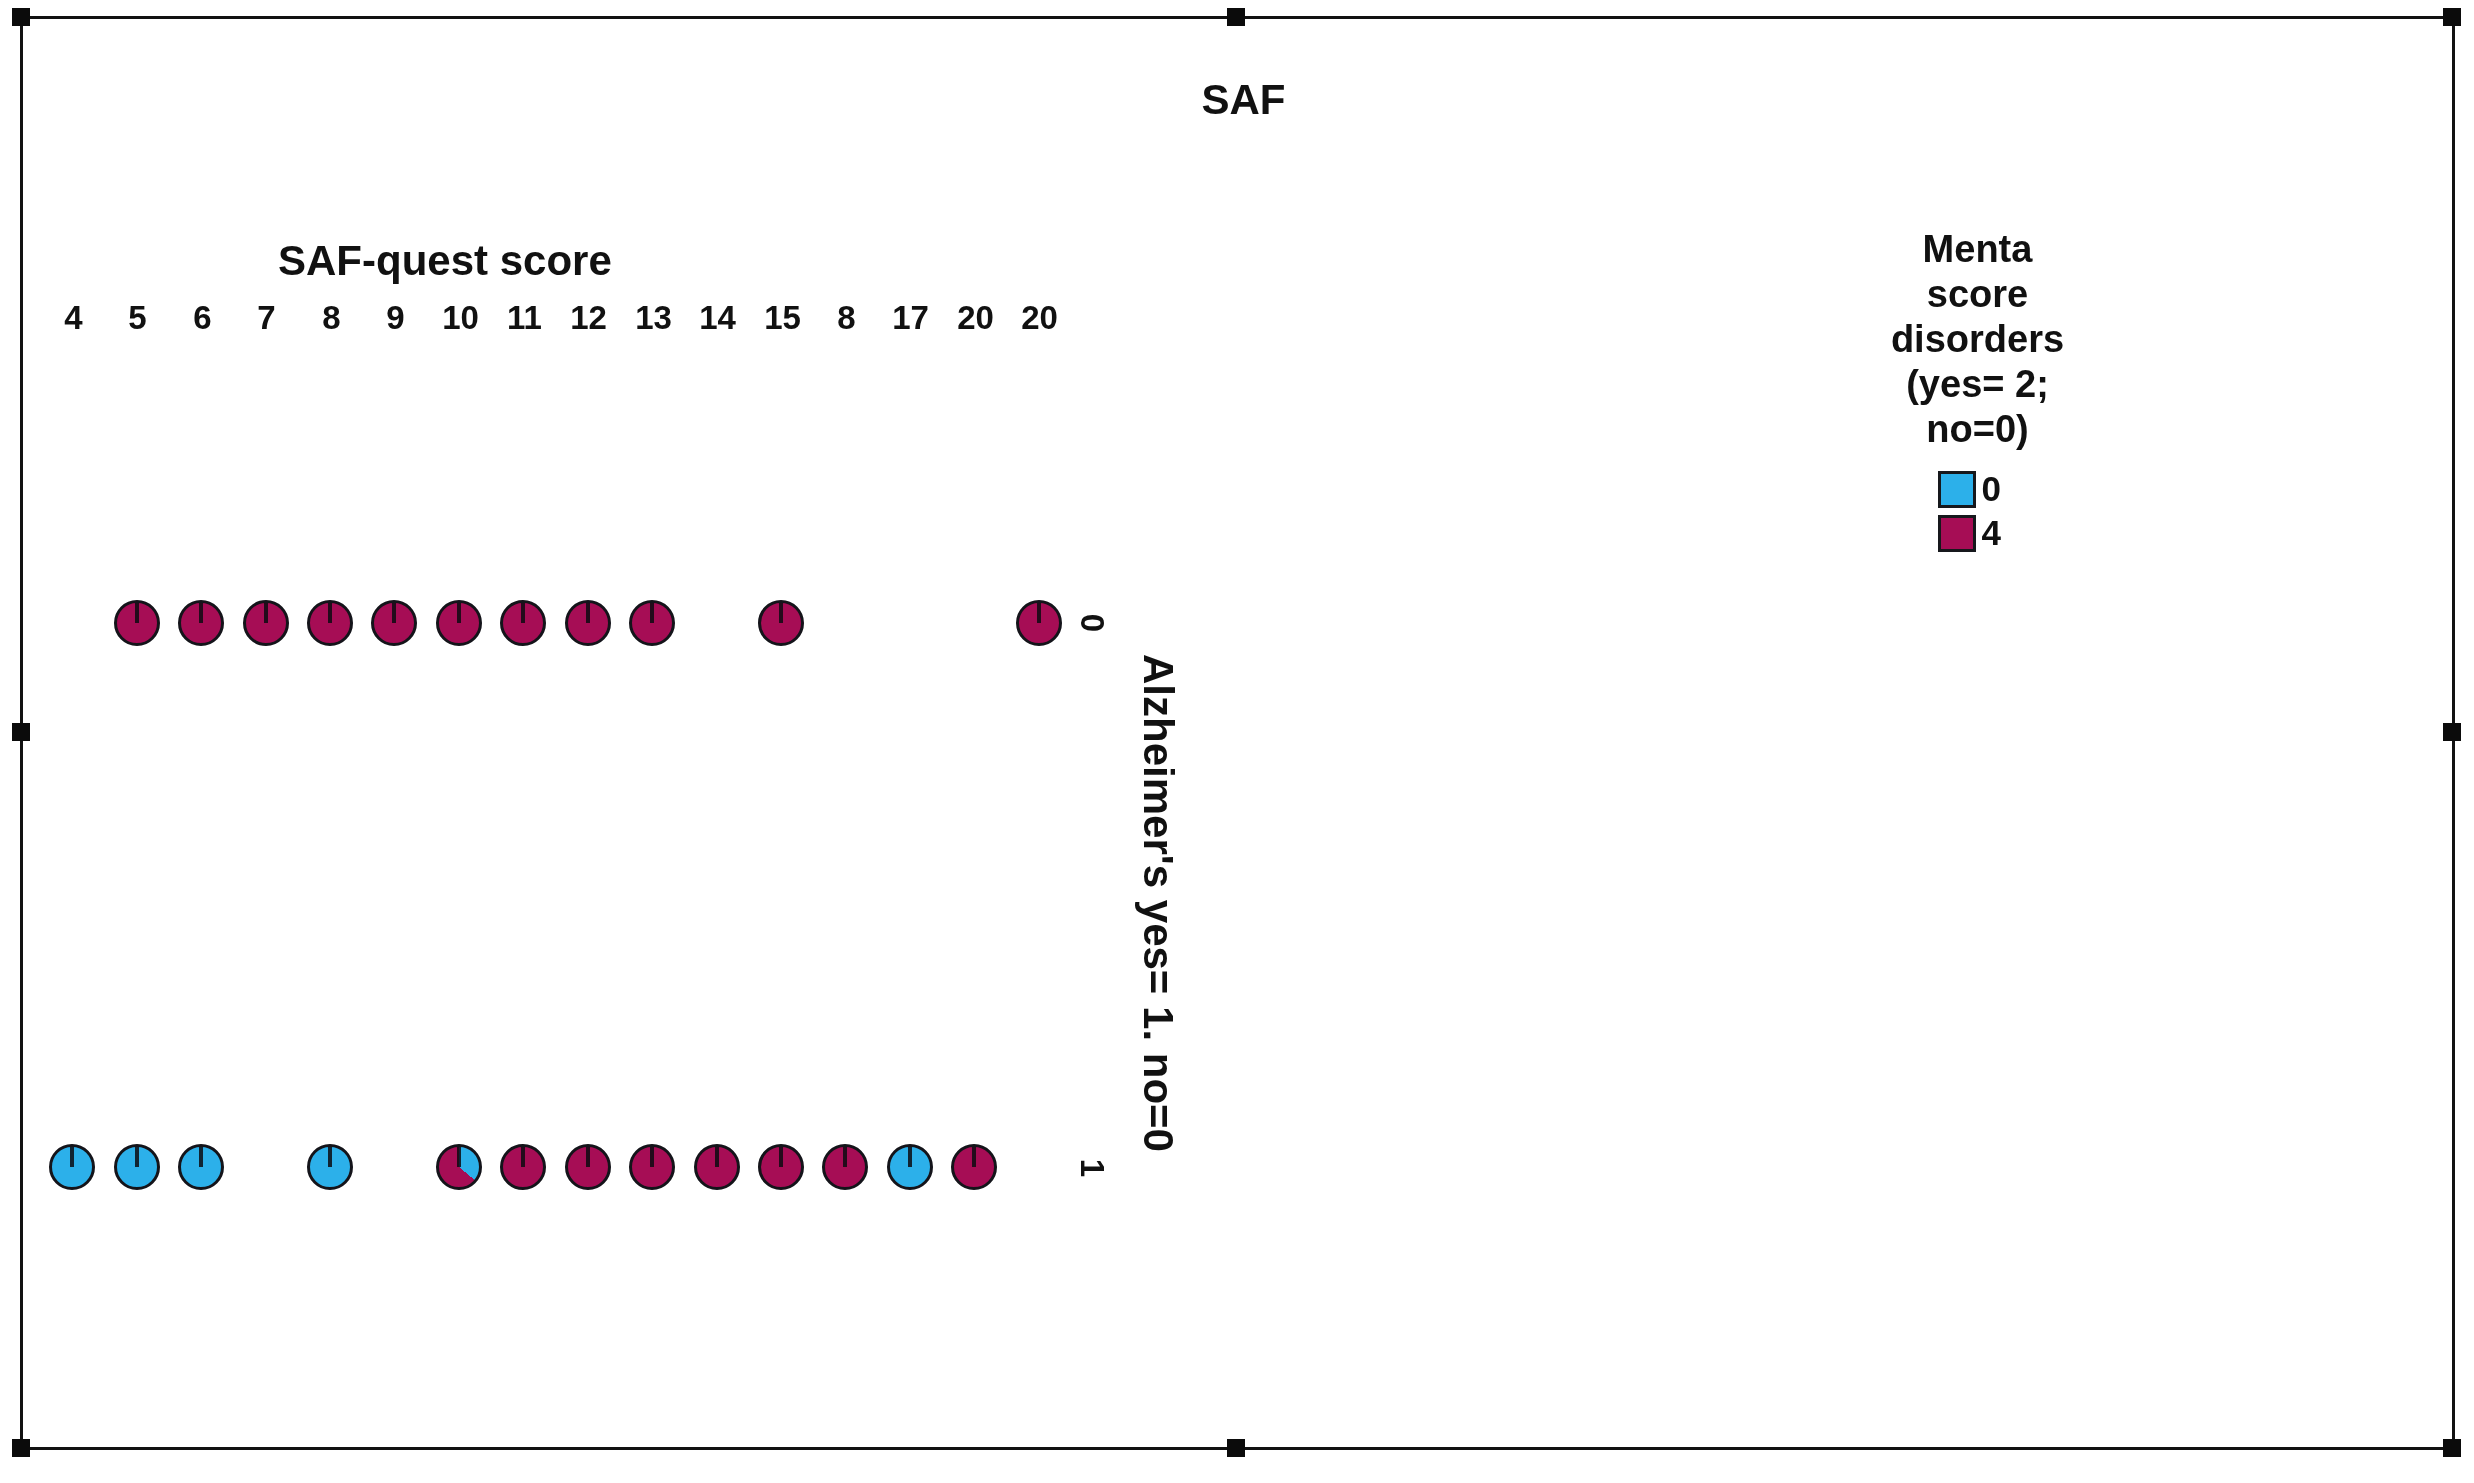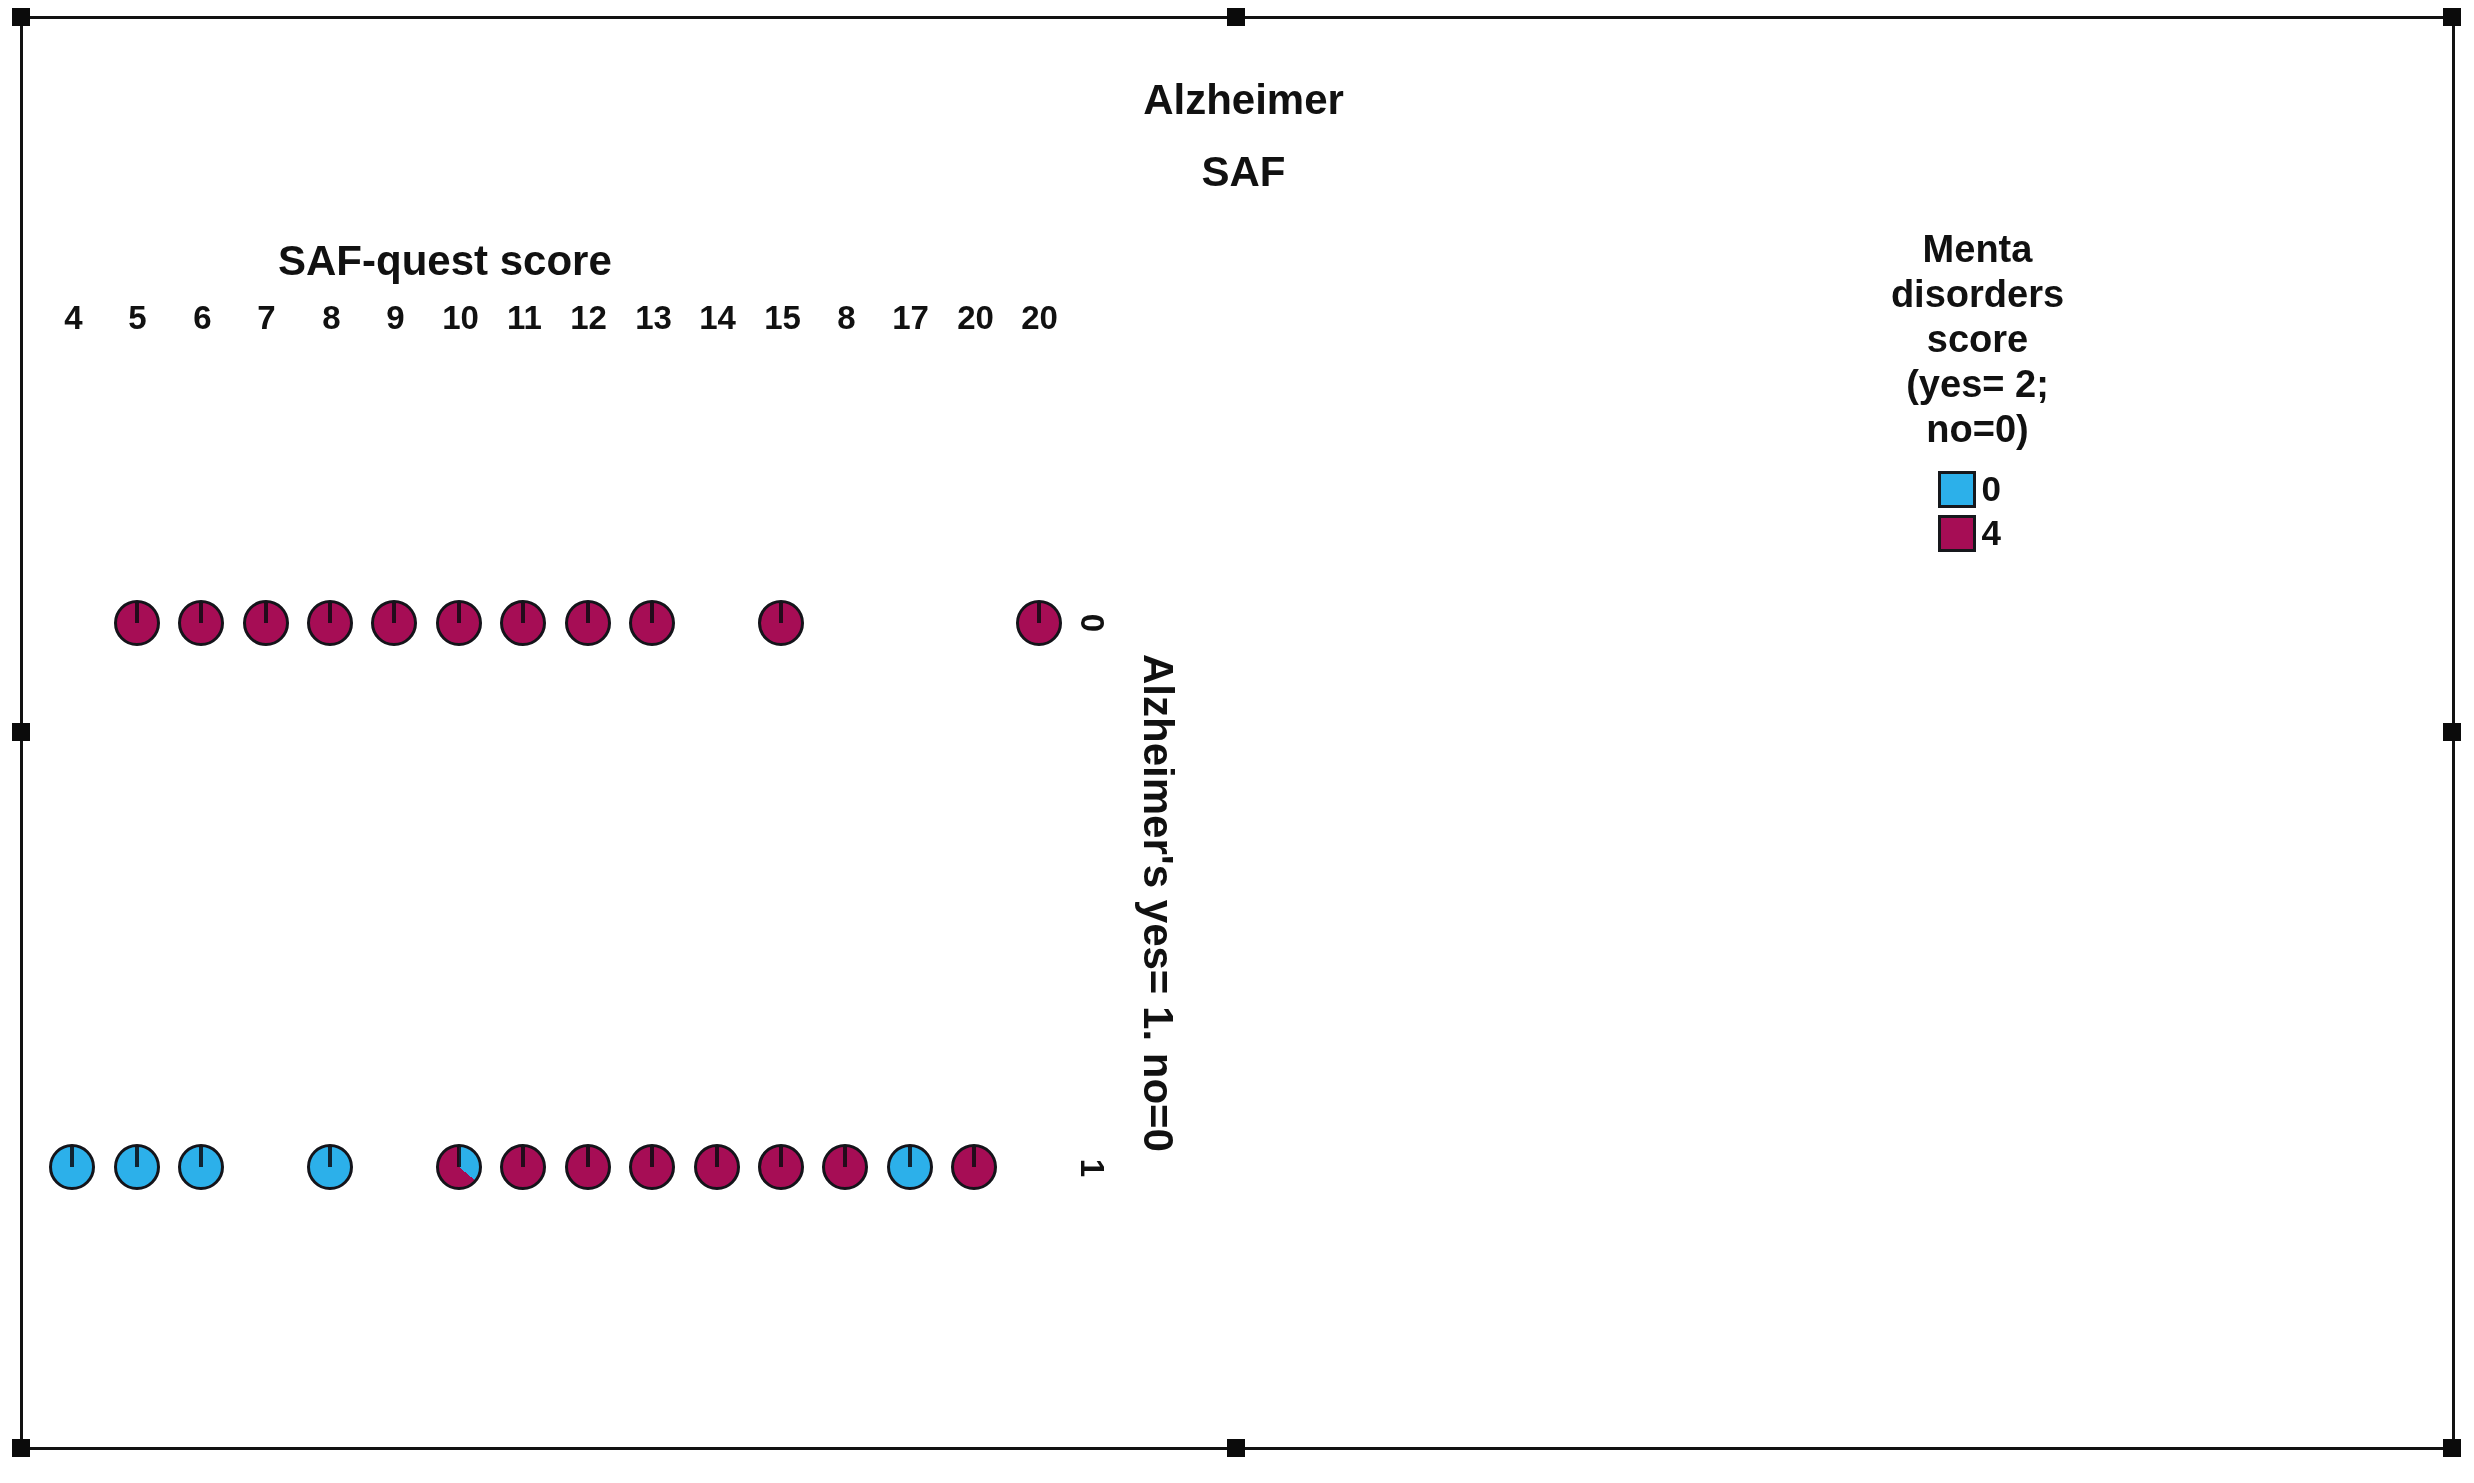--- a/index.html
+++ b/index.html
@@ -78,21 +78,20 @@
   <div class="handle h-tl"></div>
   <div class="handle h-tc"></div>
   <div class="handle h-tr"></div>
   <div class="handle h-ml"></div>
   <div class="handle h-mr"></div>
   <div class="handle h-bl"></div>
   <div class="handle h-bc"></div>
   <div class="handle h-br"></div>
 
   <div class="chart-title">
-    <div>Alzheimer</div>
     <div>SAF</div>
   </div>
 
   <div class="x-axis-title">SAF-quest score</div>
   <div id="x-ticks">
       <div class="x-tick" style="left: 73px;">4</div>
       <div class="x-tick" style="left: 137px;">5</div>
       <div class="x-tick" style="left: 202px;">6</div>
       <div class="x-tick" style="left: 266px;">7</div>
       <div class="x-tick" style="left: 331px;">8</div>
@@ -108,22 +107,22 @@
       <div class="x-tick" style="left: 975px;">20</div>
       <div class="x-tick" style="left: 1039px;">20</div>
     </div>
 
   <div class="y-axis-title">Alzheimer's yes= 1. no=0</div>
   <div class="y-tick" style="left:1092px;top:623px;">0</div>
   <div class="y-tick" style="left:1092px;top:1168px;">1</div>
 
   <div class="legend-title">
       <div>Menta</div>
+      <div>score</div>
       <div>disorders</div>
-      <div>score</div>
       <div>(yes= 2;</div>
       <div>no=0)</div>
     </div>
   <div class="legend-entries">
       <div class="legend-row">
         <div class="legend-swatch" style="background: rgb(44, 176, 234);"></div>
         <div class="legend-label">0</div>
       </div>
       <div class="legend-row">
         <div class="legend-swatch" style="background: rgb(166, 13, 85);"></div>

